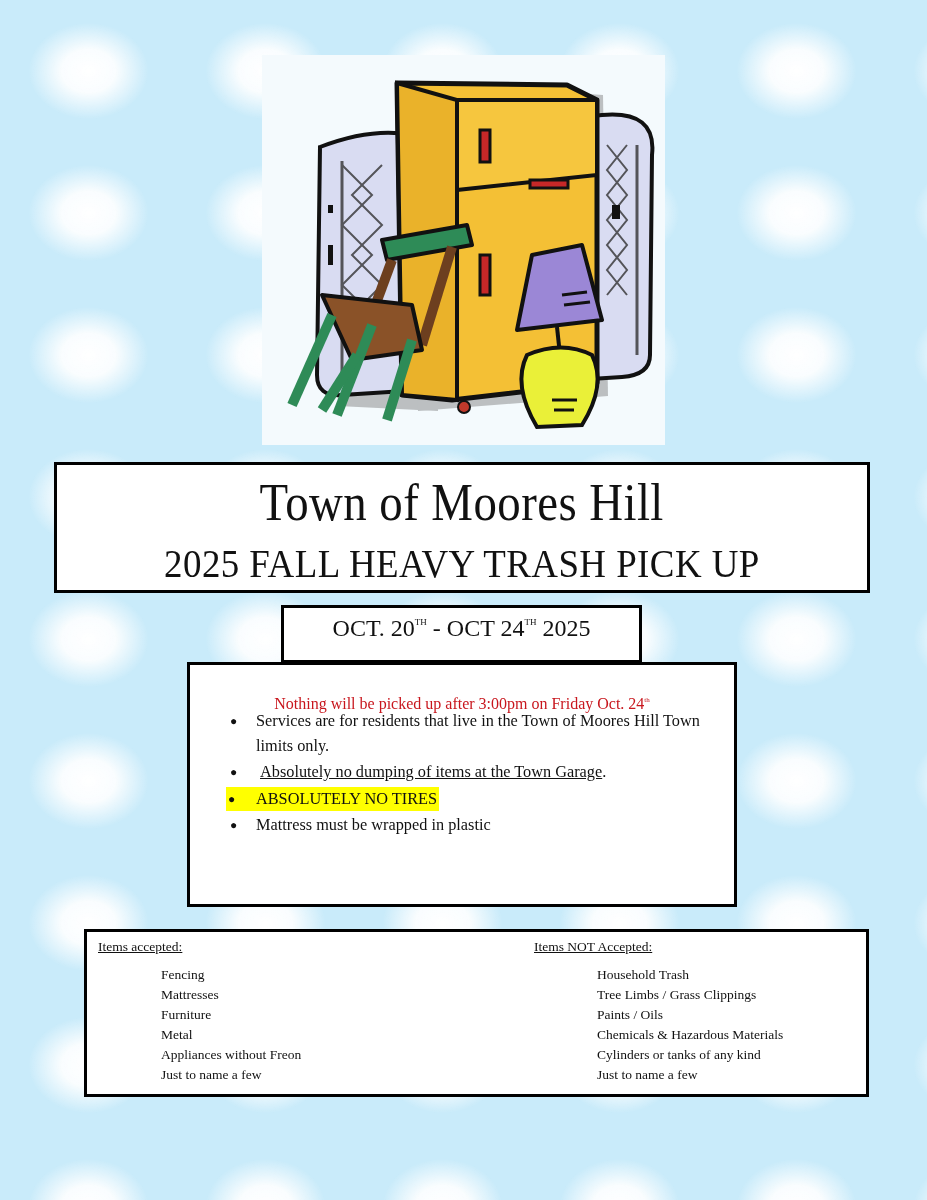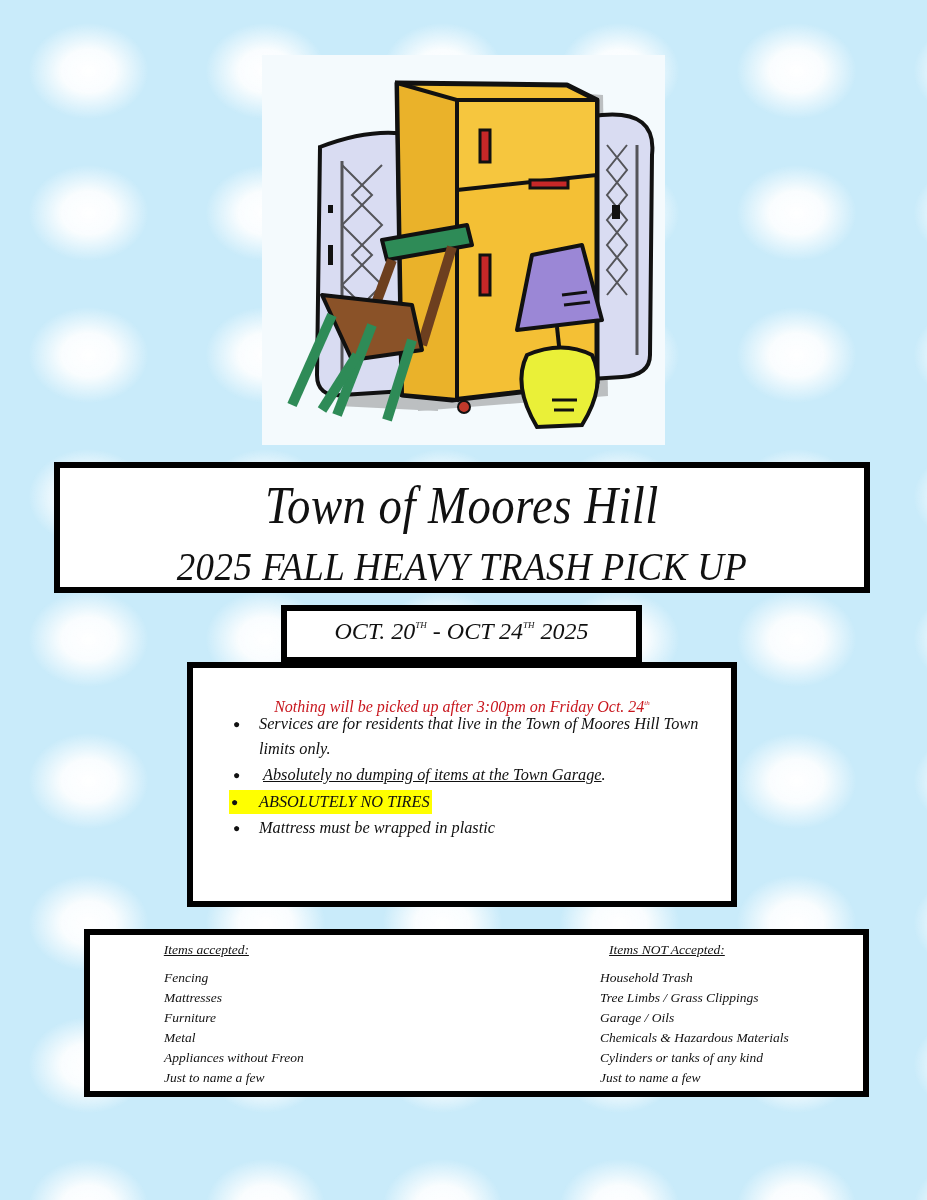--- a/index.html
+++ b/index.html
@@ -11,21 +11,21 @@
   }
   .bg {
     position: absolute; inset: 0;
     background-color: #c9ebfa;
     background-image:
       radial-gradient(ellipse 60px 48px at 50% 50%, rgba(255,255,255,1) 0%, rgba(255,255,255,0.9) 45%, rgba(255,255,255,0) 100%);
     background-size: 177px 142px;
     background-position: -0px -0px;
   }
   .box {
-    position: absolute; background: #fff; border: 6px solid #000000; box-sizing: border-box; font-style: italic;
+    position: absolute; background: #fff; border: 3px solid #000000; box-sizing: border-box;
   }
   .clipart {
     position: absolute; left: 262px; top: 55px; width: 403px; height: 390px;
     background: #f4fafd;
   }
   .clipart svg { width: 100%; height: 100%; display: block; }
 
   .title-box { left: 54px; top: 462px; width: 816px; height: 131px; text-align: center; }
   .title-main { font-size: 52px; line-height: 1; margin-top: 12px; letter-spacing: 0.5px; transform: scaleX(0.9); display: inline-block; }
   .title-sub { font-size: 41px; line-height: 1; margin-top: 14px; transform: scaleX(0.9); display: inline-block; letter-spacing: 0.5px; white-space: nowrap; }
@@ -39,21 +39,21 @@
   .rules { position: absolute; left: 38px; top: 44px; right: 14px; margin: 0; padding: 0; list-style: none; font-size: 16.3px; line-height: 24.5px; }
   .rules li { position: relative; padding-left: 28px; margin-bottom: 2px; }
   .rules li .bullet { position: absolute; left: 2px; top: 0; font-size: 12px; }
   .rules li.underline .txt { text-decoration: underline; padding-left: 4px; }
   .rules li.hl { background: #ffff00; display: inline-block; padding-right: 2px; margin-left: -2px; padding-left: 30px; }
 
   .items-box { left: 84px; top: 929px; width: 785px; height: 168px; font-size: 13.5px; line-height: 20px; }
   .col { position: absolute; top: 5px; }
   .col.left { left: 11px; }
   .col.right { left: 447px; }
-  .col .head { text-decoration: underline; text-align: center; }
+  .col .head { text-decoration: underline; }
   .col ul { list-style: none; margin: 8px; padding: 0 0 0 55px; }
 </style>
 </head>
 <body>
 
 <div class="bg"></div>
 
 <div class="clipart">
   <svg viewBox="0 0 403 390" xmlns="http://www.w3.org/2000/svg">
 
@@ -146,19 +146,19 @@
       <li>Metal</li>
       <li>Appliances without Freon</li>
       <li>Just to name a few</li>
     </ul>
   </div>
   <div class="col right">
     <div class="head">Items NOT Accepted:</div>
     <ul>
       <li>Household Trash</li>
       <li>Tree Limbs / Grass Clippings</li>
-      <li>Garage / Oils</li>
+      <li>Paints / Oils</li>
       <li>Chemicals &amp; Hazardous Materials</li>
       <li>Cylinders or tanks of any kind</li>
       <li>Just to name a few</li>
     </ul>
   </div>
 </div>
 
 </body></html>

